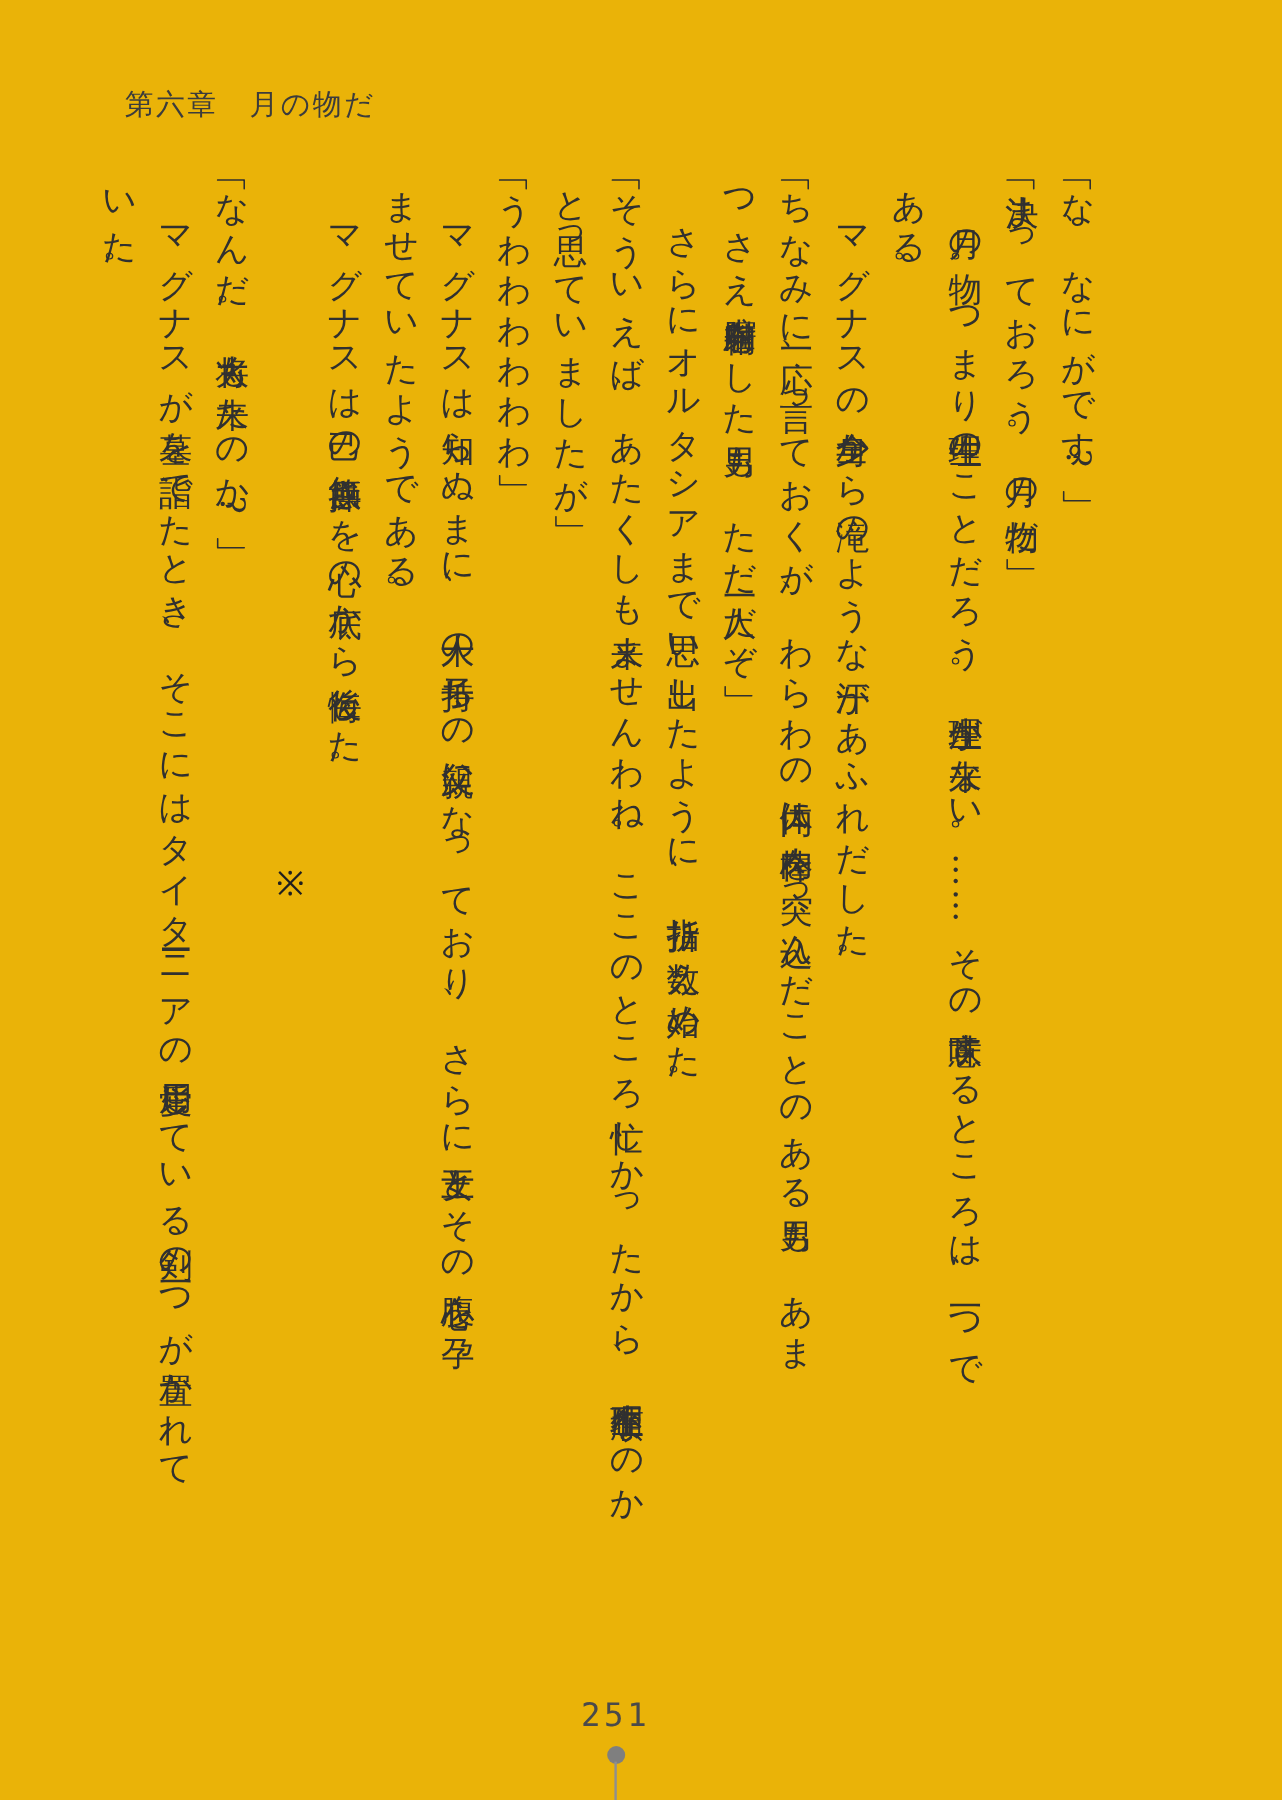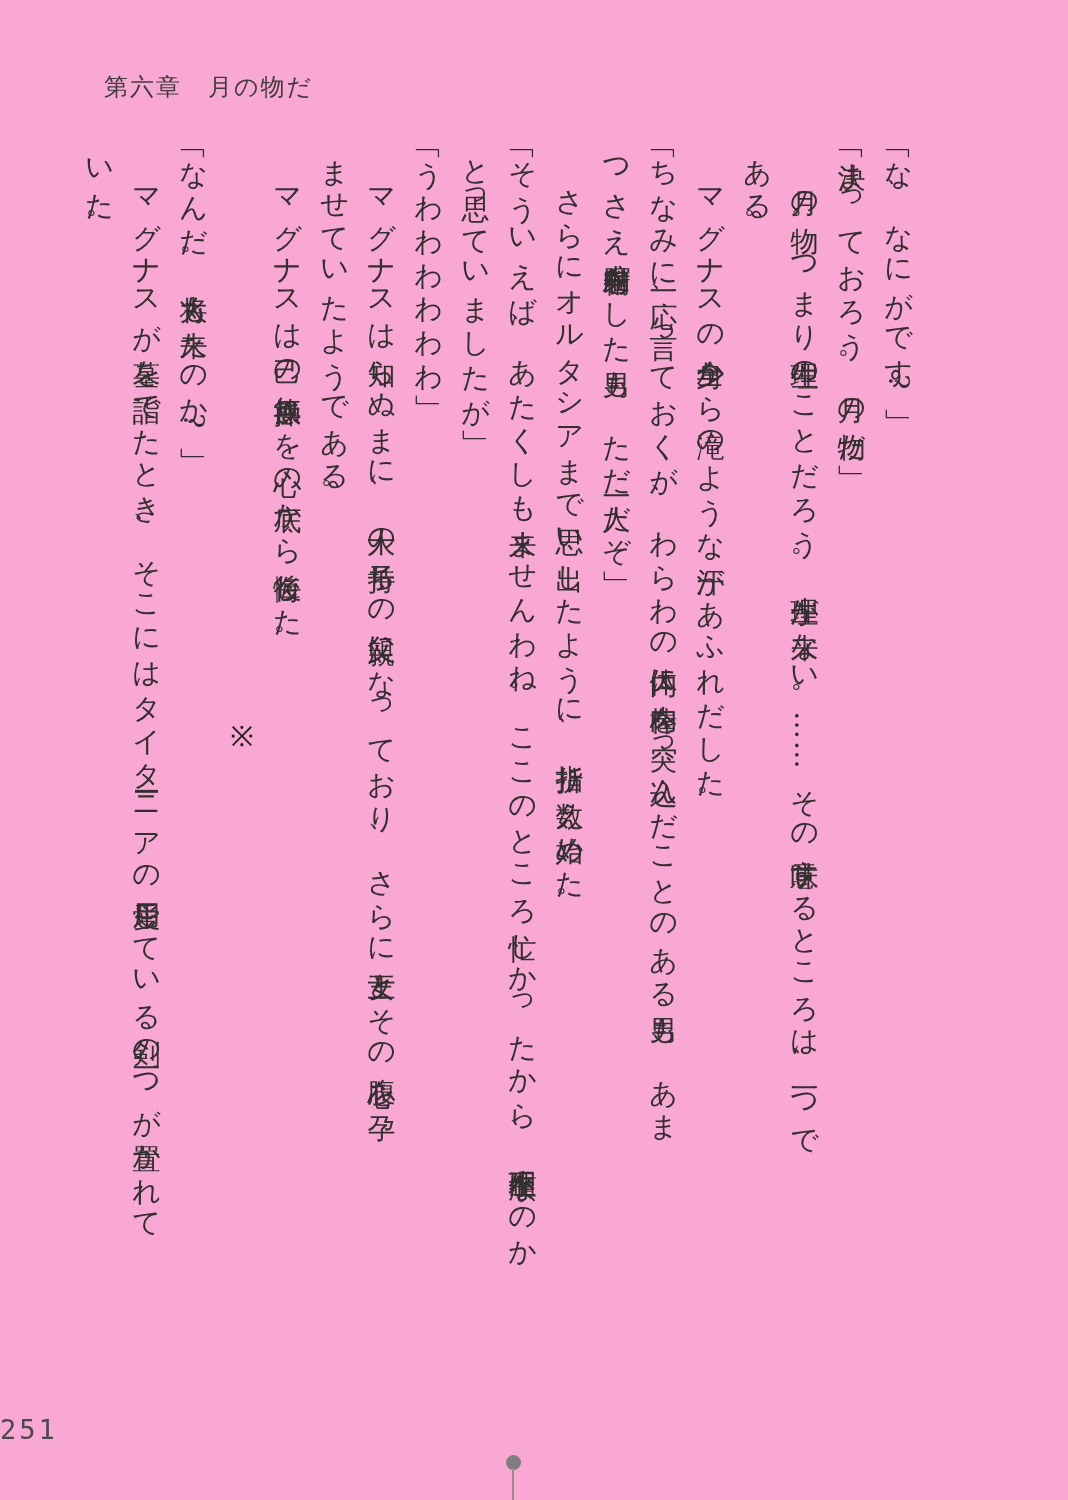--- a/index.html
+++ b/index.html
@@ -4,21 +4,21 @@
 <style>
   html, body {
     margin: 0;
     padding: 0;
     background: #e8e8e8;
   }
   .page {
     position: relative;
     width: 1068px;
     height: 1500px;
-    background: #f9a8d4;
+    background: #eab308;
     overflow: hidden;
     font-family: "DejaVu Serif", "Liberation Serif", serif;
     color: #2e2e2e;
   }
   .chapter-header {
     position: absolute;
     top: 71px;
     left: 104px;
     display: flex;
     gap: 26px;
@@ -48,20 +48,21 @@
   }
   .text-body p.scene-break {
     text-align: center;
     color: #1f1f1f;
   }
   .page-number {
     position: absolute;
     top: 1414px;
     left: 0;
     width: 1026px;
+    text-align: center;
     font-family: "DejaVu Sans Mono", "Liberation Mono", monospace;
     font-size: 27px;
     letter-spacing: 3px;
     color: #4a4a4a;
   }
   .marker-dot {
     position: absolute;
     top: 1455px;
     left: 506px;
     width: 15px;

